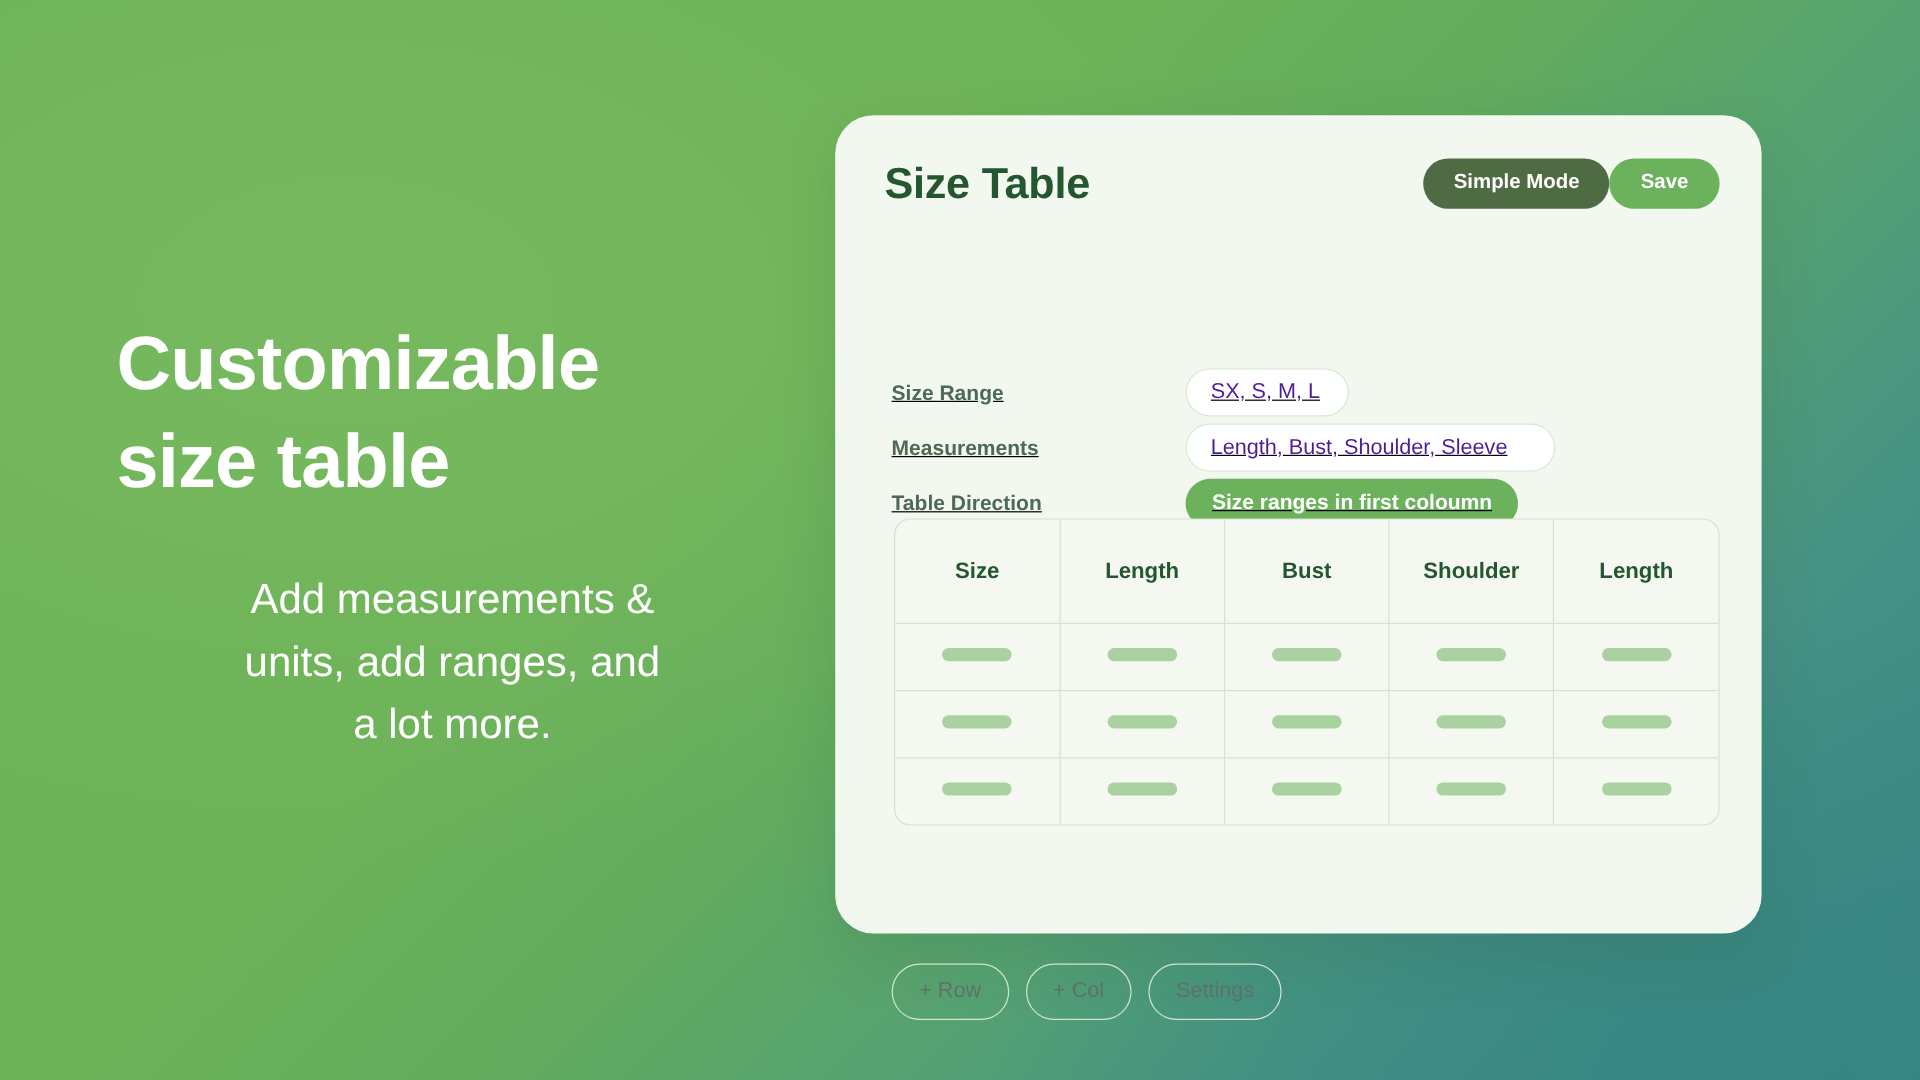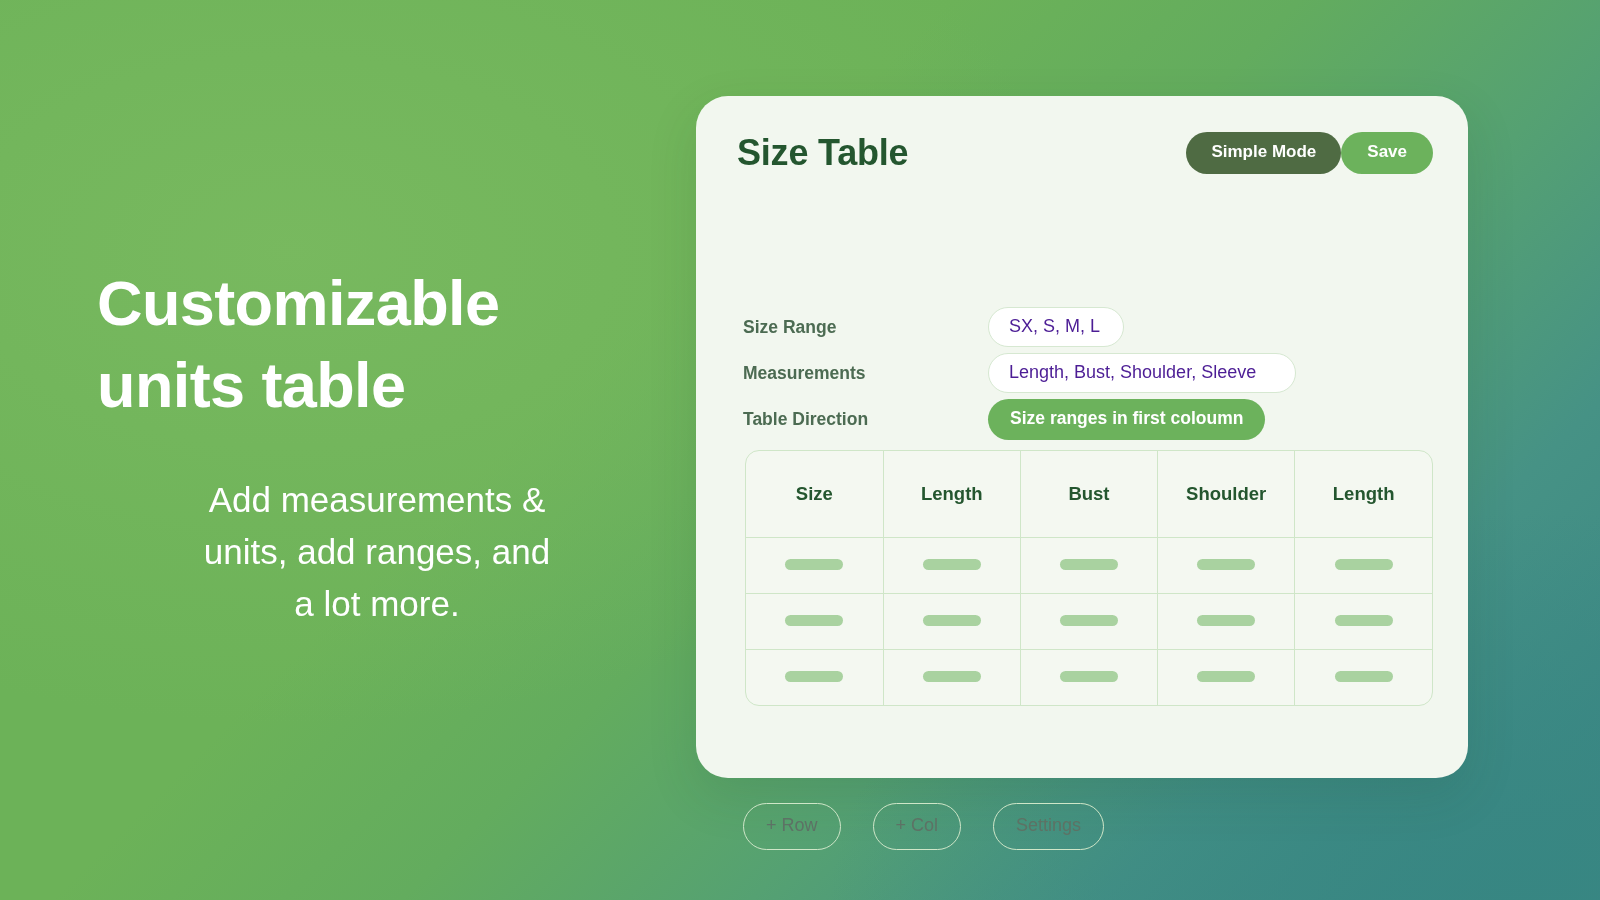--- a/index.html
+++ b/index.html
@@ -115,20 +115,21 @@
     background: #6cb25c;
     padding: 10px 26px 12px;
   }
 
   
   #form {
     position: absolute;
     left: 47px;
     top: 208px;
     width: 690px;
+    text-decoration: underline;
   }
   .form-row {
     display: flex;
     align-items: center;
     height: 46px;
   }
   .form-label {
     width: 245px;
     flex: 0 0 245px;
     font-size: 17.5px;
@@ -155,21 +156,21 @@
     font-size: 17.5px;
     font-weight: 700;
     font-family: "Liberation Sans", sans-serif;
     padding: 9px 22px 11px;
     cursor: pointer;
     white-space: nowrap;
   }
   #size-grid-wrap {
     position: absolute;
     left: 49px;
-    top: 354px;
+    top: 336px;
     width: 688px;
     border: 1px solid #cfe6c8;
     border-radius: 14px;
     overflow: hidden;
     background: #f4f8f1;
   }
   #size-grid-wrap table {
     width: 100%;
     border-collapse: collapse;
     table-layout: fixed;
@@ -202,21 +203,21 @@
     background: #a9d2a0;
   }
 
   
   #bottom-toolbar {
     position: absolute;
     left: 47px;
     top: 707px;
     display: flex;
     align-items: flex-end;
-    gap: 32px;
+    gap: 14px;
   }
   .ghost-btn {
     background: transparent;
     border: 1px solid #cfe6c8;
     border-radius: 999px;
     padding: 11px 22px 13px;
     font-size: 18px;
     font-family: "Liberation Sans", sans-serif;
     color: #5d7265;
     cursor: pointer;
@@ -225,21 +226,21 @@
 </style>
 </head>
 <body>
 
 <div id="bg">
   <div id="bg-overlay"></div>
 </div>
 
 <div id="left-copy">
   <h1 id="headline">Customizable
-units table</h1>
+size table</h1>
   <p id="subcopy">Add measurements &amp;
 units, add ranges, and
 a lot more.</p>
 </div>
 
 <div id="card">
 
   <div id="card-header">
     <div id="card-title">Size Table</div>
     <div id="header-actions">

